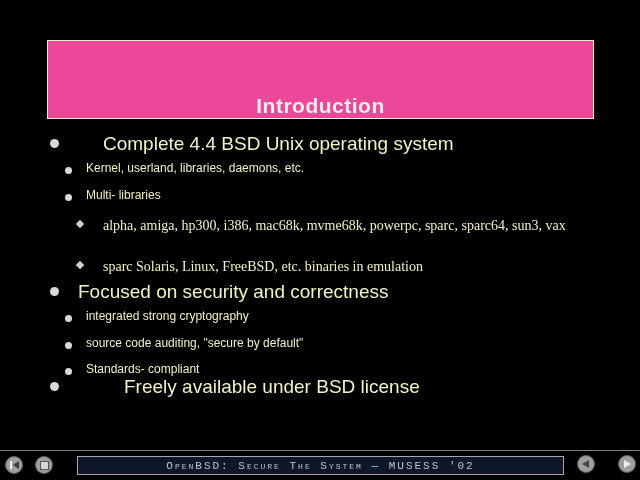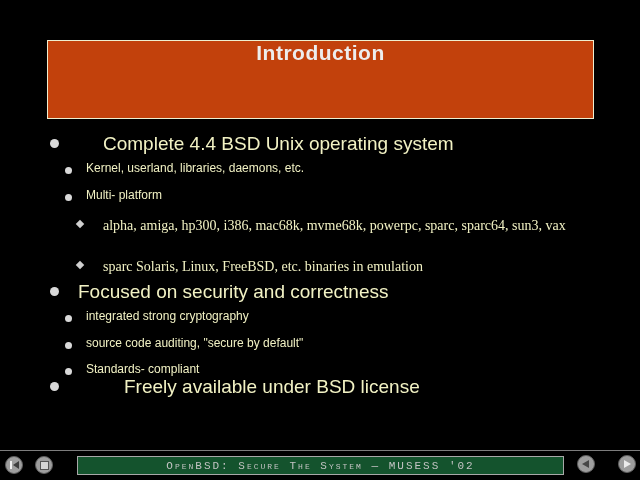--- a/index.html
+++ b/index.html
@@ -8,23 +8,23 @@
     background:#000000;
     position:relative;
     overflow:hidden;
     font-family:"Liberation Sans", sans-serif;
   }
 
   
   .title-box {
     position:absolute; left:47px; top:40px;
     width:545px; height:77px;
-    background:#c2410c;
+    background:#ec4899;
     border:1px solid #efefd0;
-    display:flex; align-items:flex-start; justify-content:center;
+    display:flex; align-items:flex-end; justify-content:center;
   }
   .title-box .title {
     color:#ededed; font-size:21px; font-weight:bold; letter-spacing:0.5px;
   }
 
   
   .row { position:absolute; left:0; width:640px; color:#f2f2c4; }
   .row .txt { display:block; }
   .l1 .txt { margin-left:78px;  font-size:19px; }
   .l2 .txt { margin-left:86px;  font-size:12px; }
@@ -78,21 +78,21 @@
     border-right:7px solid #474747;
   }
   .tri-next {
     width:0; height:0; left:5px; top:4px;
     border-top:4px solid transparent; border-bottom:4px solid transparent;
     border-left:7px solid #ececec;
   }
 
   #status {
     position:absolute; left:77px; top:456px; width:487px; height:19px;
-    box-sizing:border-box; background:#14532d; border:1px solid #a8a8a8;
+    box-sizing:border-box; background:#0f172a; border:1px solid #a8a8a8;
     display:flex; align-items:center; justify-content:center;
   }
   #status .t {
     font-family:"Liberation Mono", monospace;
     font-variant:small-caps;
     font-size:11px; letter-spacing:2px; color:#c4c4c4;
     white-space:nowrap;
   }
 </style>
 </head>
@@ -105,21 +105,21 @@
 <div id="r0" class="row l1">
   <span class="dot"></span>
   <span class="txt">Complete 4.4 BSD Unix operating system</span>
 </div>
 <div id="r1" class="row l2">
   <span class="dot"></span>
   <span class="txt">Kernel, userland, libraries, daemons, etc.</span>
 </div>
 <div id="r2" class="row l2">
   <span class="dot"></span>
-  <span class="txt">Multi- platform</span>
+  <span class="txt">Multi- libraries</span>
 </div>
 <div id="r3" class="row l3">
   <span class="diamond"></span>
   <span class="txt">alpha, amiga, hp300, i386, mac68k, mvme68k, powerpc, sparc, sparc64, sun3, vax</span>
 </div>
 <div id="r4" class="row l3">
   <span class="diamond"></span>
   <span class="txt">sparc Solaris, Linux, FreeBSD, etc. binaries in emulation</span>
 </div>
 <div id="r5" class="row l1">

